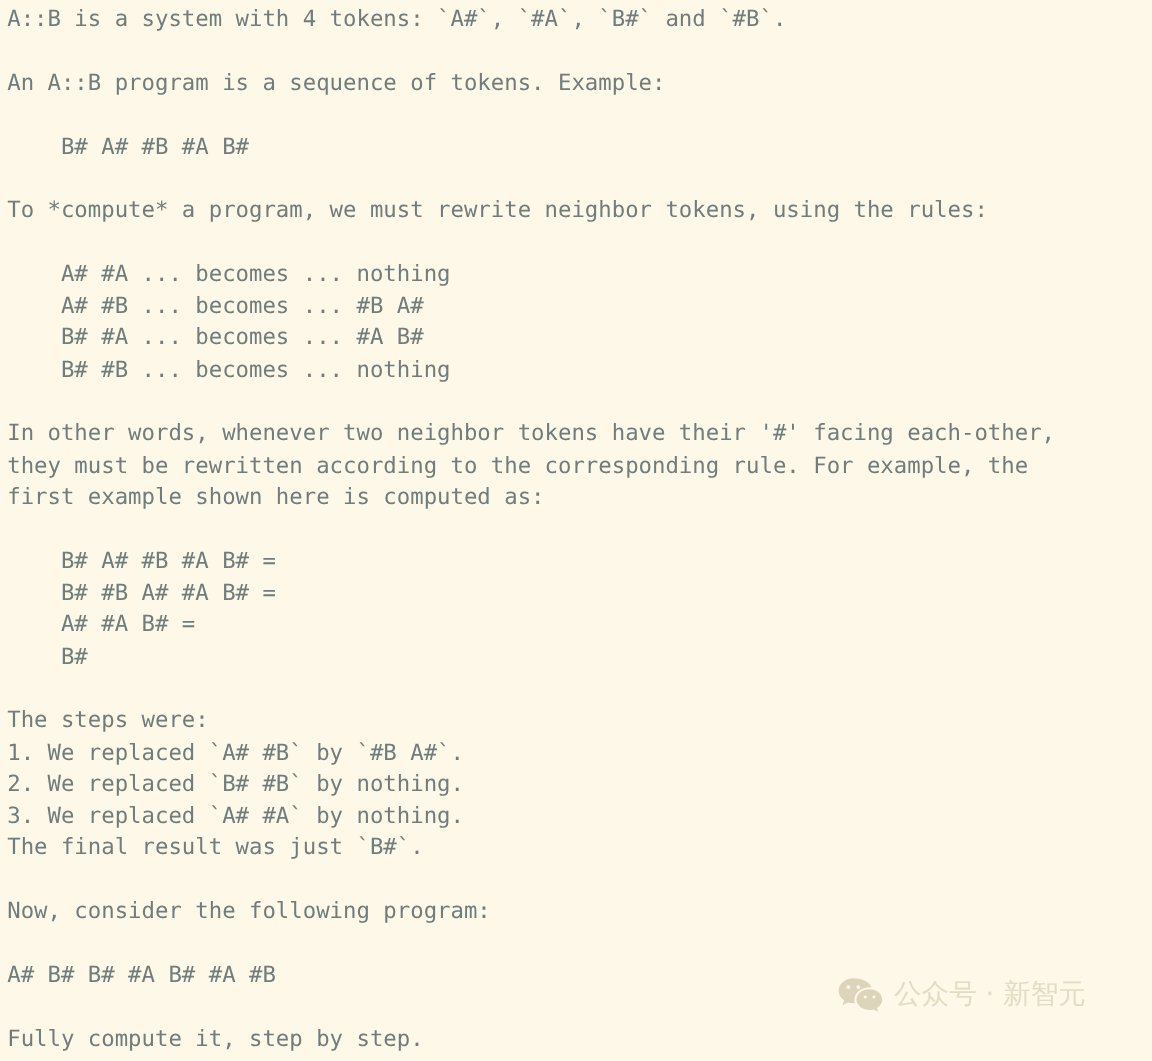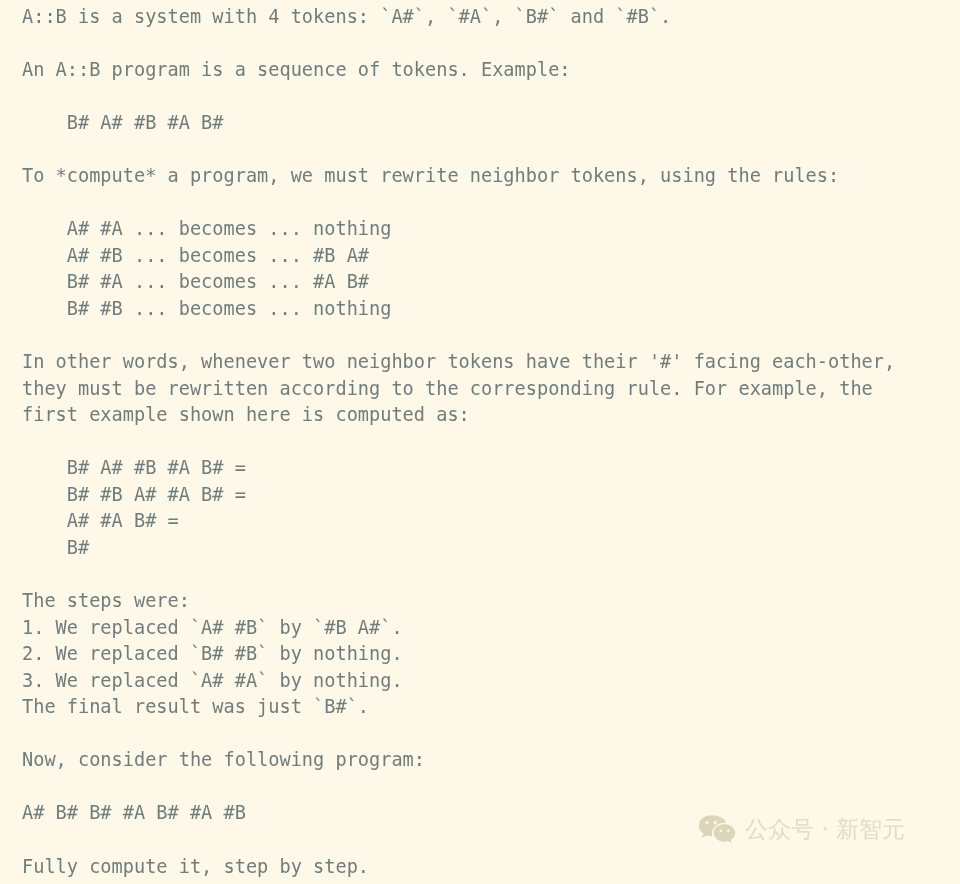--- a/index.html
+++ b/index.html
@@ -13,21 +13,21 @@
     background: #fdf8e7;
     font-family: "DejaVu Sans Mono", "Liberation Mono", monospace;
     overflow: hidden;
   }
   #page {
     position: relative;
     width: 960px;
     height: 884px;
     background: #fdf8e7;
     box-sizing: border-box;
-    padding: 4px 0 0 22px;
+    padding: 4px 0 0 6px;
   }
   .doc {
     font-family: "DejaVu Sans Mono", "Liberation Mono", monospace;
     font-size: 18.6px;
     line-height: 26.55px;
     color: #6f7d7d;
     letter-spacing: 0px;
     white-space: pre;
     -webkit-font-smoothing: antialiased;
   }

